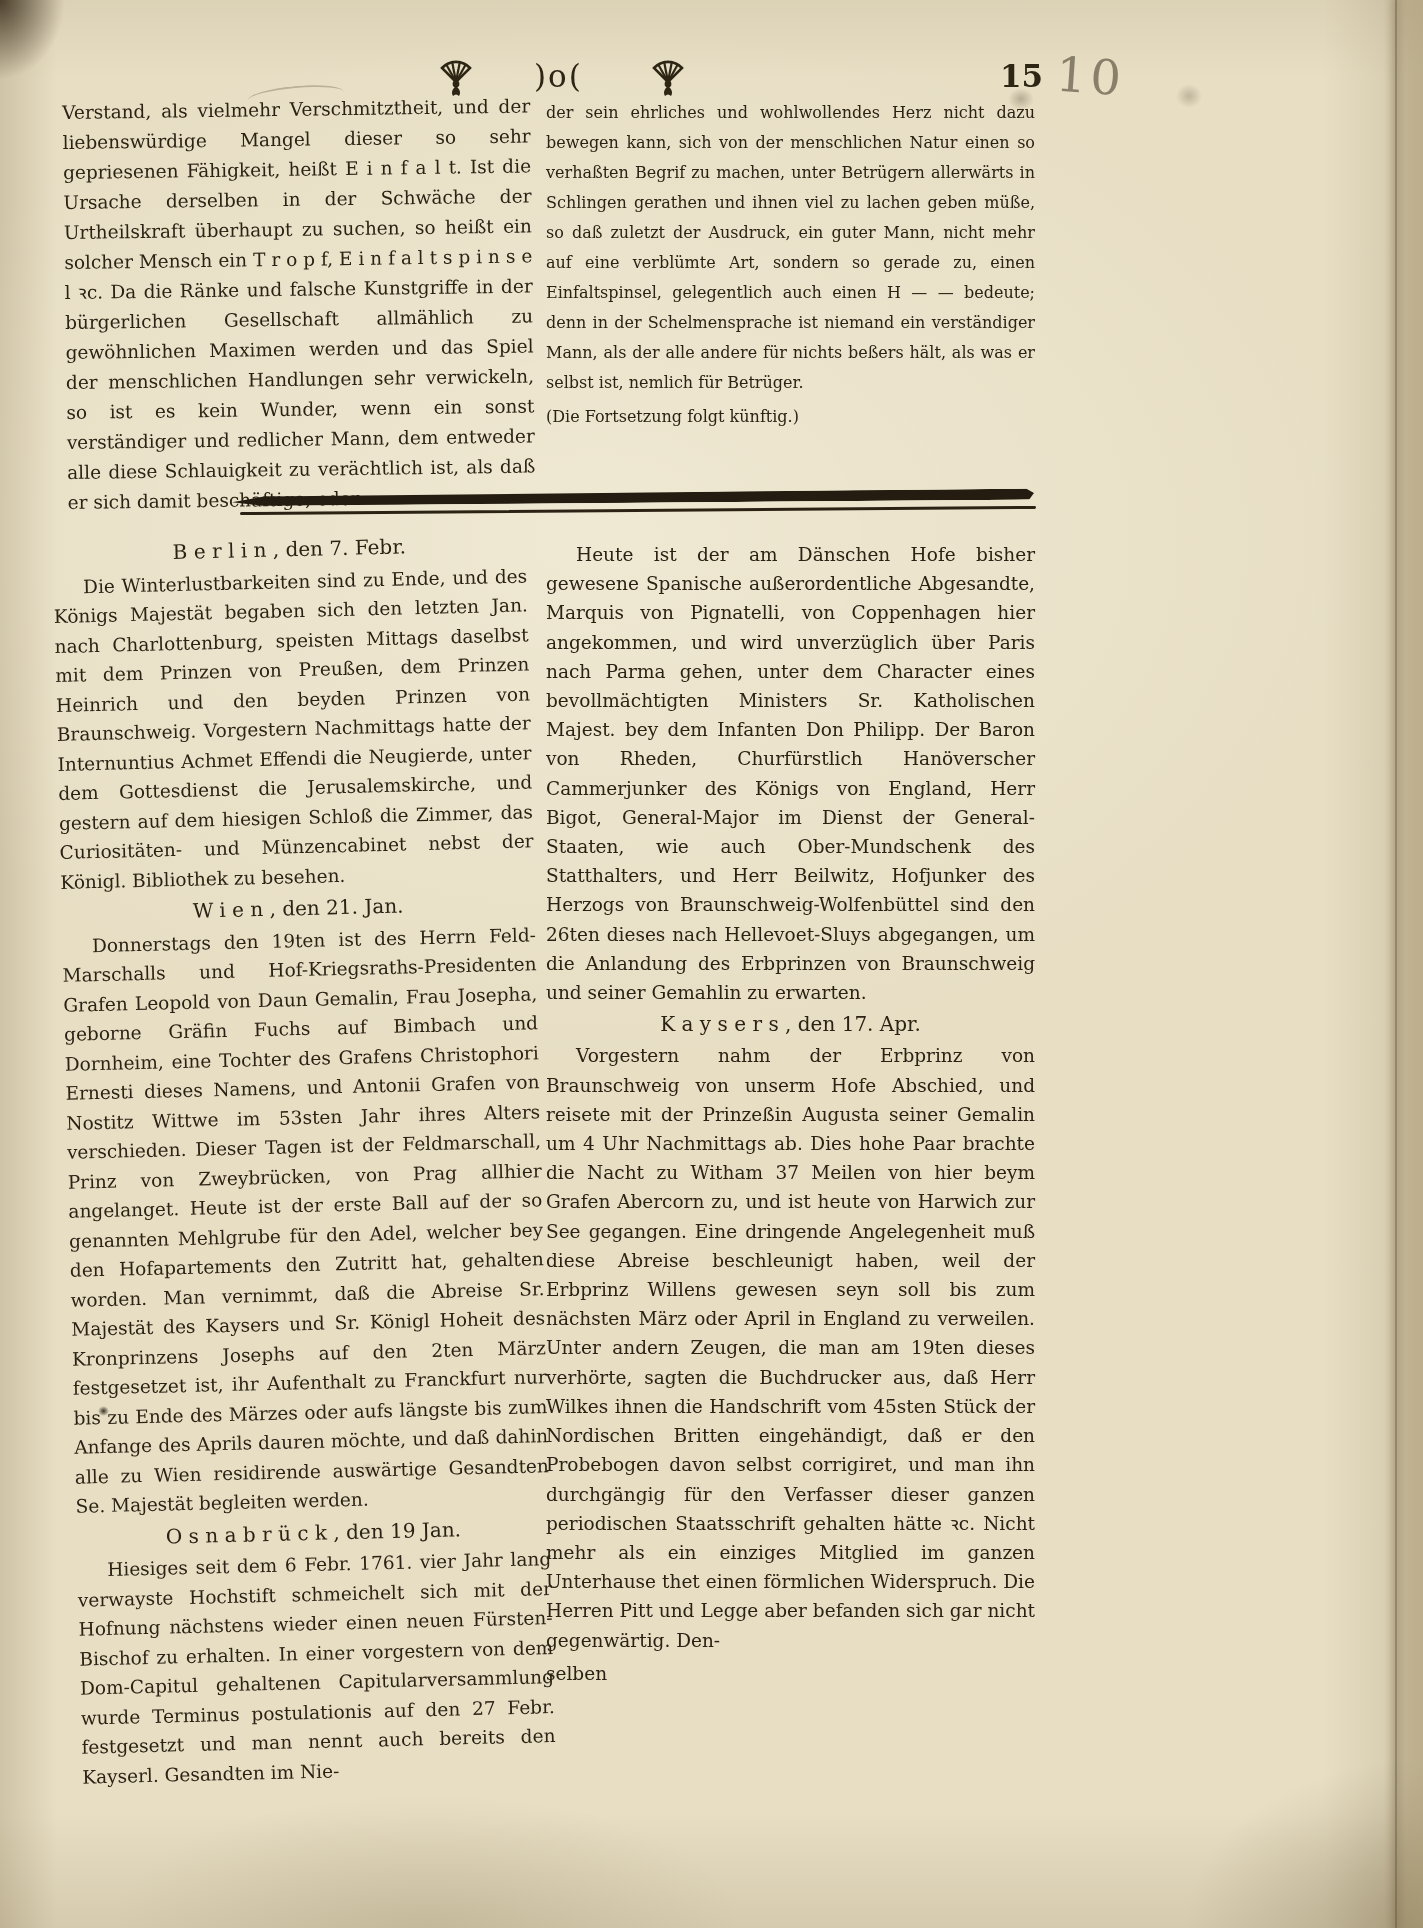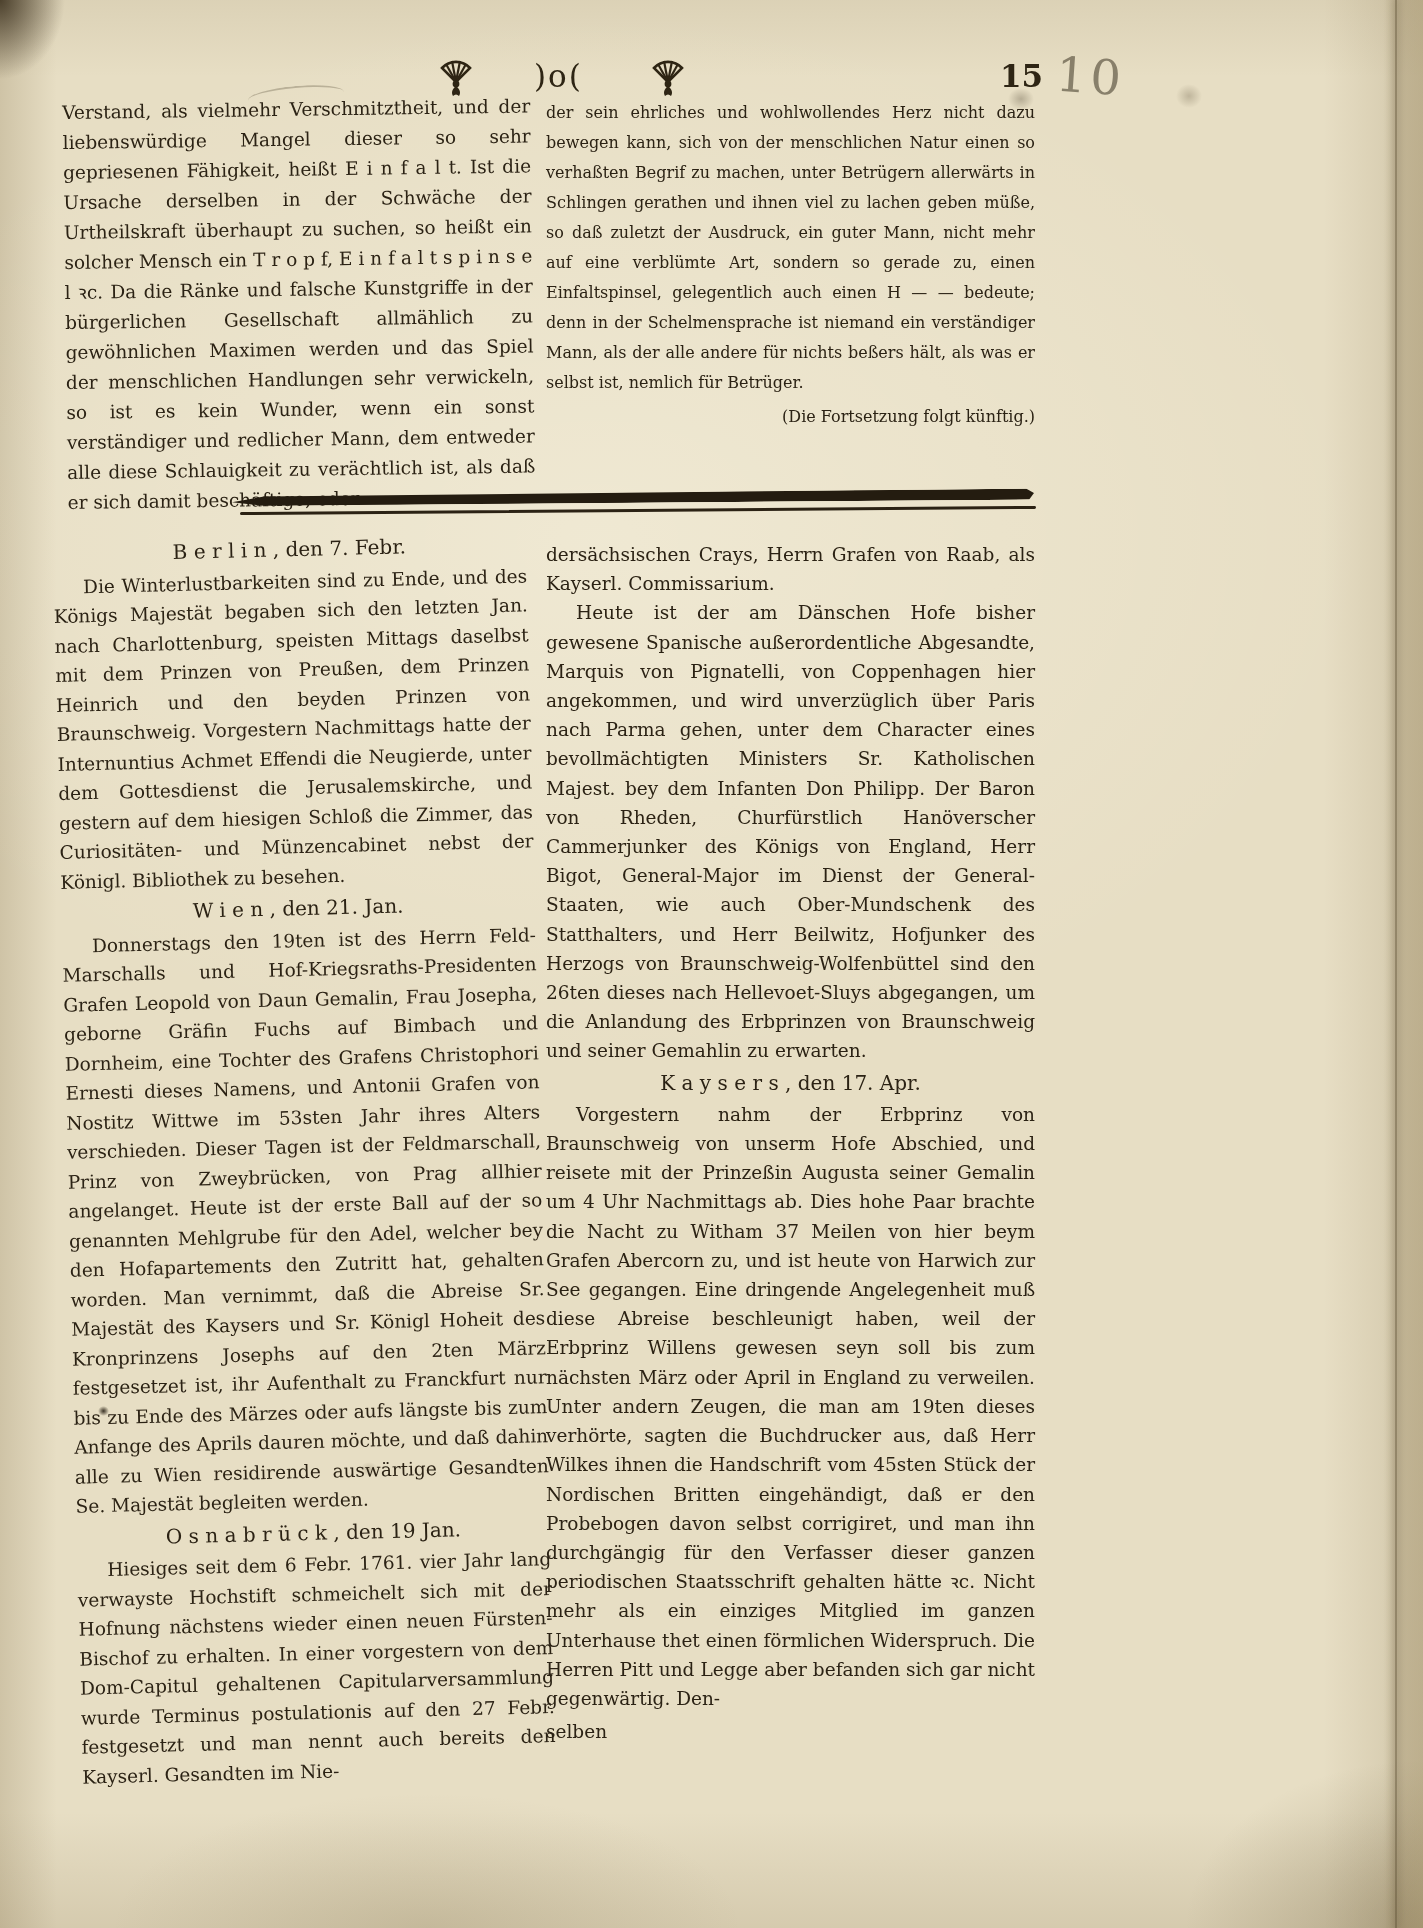--- a/index.html
+++ b/index.html
@@ -66,21 +66,21 @@
   p{margin:0;text-align:justify;}
   .col-left-top{
     position:absolute;left:62px;top:98px;width:468px;
     font-size:18.5px;line-height:30px;
     transform:rotate(-0.8deg);transform-origin:0 0;
   }
   .col-right-top{
     position:absolute;left:546px;top:98px;width:489px;
     font-size:16px;line-height:30px;
   }
-  .footer-note{text-align:right;text-indent:0;margin-top:4px;}
+  .footer-note{text-align:left;text-indent:0;margin-top:4px;}
 
   .rule-thick{
     position:absolute;left:232px;top:492px;width:802px;height:11px;
     background:#241c10;
     transform:rotate(-0.5deg);
     clip-path:polygon(0% 62%, 4% 12%, 99% 0%, 100% 40%, 99.4% 100%, 4% 96%);
   }
   .rule-thin{
     position:absolute;left:240px;top:509px;width:796px;height:3px;
     background:#2b2214;border-radius:2px;
@@ -160,21 +160,20 @@
     <p class="body-ind">Die Winterlustbarkeiten sind zu Ende, und des Königs Majestät begaben sich den letzten Jan. nach Charlottenburg, speisten Mittags daselbst mit dem Prinzen von Preußen, dem Prinzen Heinrich und den beyden Prinzen von Braunschweig.  Vorgestern Nachmittags hatte der Internuntius Achmet Effendi die Neugierde, unter dem Gottesdienst die Jerusalemskirche, und gestern auf dem hiesigen Schloß die Zimmer, das Curiositäten- und Münzencabinet nebst der Königl. Bibliothek zu besehen.</p>
 
     <h3 class="dateline"><span class="city">Wien</span><span>, den 21. Jan.</span></h3>
     <p class="body-ind">Donnerstags den 19ten ist des Herrn Feld-Marschalls und Hof-Kriegsraths-Presidenten Grafen Leopold von Daun Gemalin, Frau Josepha, geborne Gräfin Fuchs auf Bimbach und Dornheim, eine Tochter des Grafens Christophori Ernesti dieses Namens, und Antonii Grafen von Nostitz Wittwe im 53sten Jahr ihres Alters verschieden.  Dieser Tagen ist der Feldmarschall, Prinz von Zweybrücken, von Prag allhier angelanget.  Heute ist der erste Ball auf der so genannten Mehlgrube für den Adel, welcher bey den Hofapartements den Zutritt hat, gehalten worden.  Man vernimmt, daß die Abreise Sr. Majestät des Kaysers und Sr. Königl Hoheit des Kronprinzens Josephs auf den 2ten März festgesetzet ist, ihr Aufenthalt zu Franckfurt nur bis zu Ende des Märzes oder aufs längste bis zum Anfange des Aprils dauren möchte, und daß dahin alle zu Wien residirende auswärtige Gesandten Se. Majestät begleiten werden.</p>
 
     <h3 class="dateline"><span class="city">Osnabrück</span><span>, den 19 Jan.</span></h3>
     <p class="body-ind">Hiesiges seit dem 6 Febr. 1761. vier Jahr lang verwayste Hochstift schmeichelt sich mit der Hofnung nächstens wieder einen neuen Fürsten-Bischof zu erhalten.  In einer vorgestern von dem Dom-Capitul gehaltenen Capitularversammlung wurde Terminus postulationis auf den 27 Febr. festgesetzt und man nennt auch bereits den Kayserl. Gesandten im Nie-</p>
   </div>
 
   <div class="col-right-bottom">
-    <p class="no-indent">dersächsischen Crays, Herrn Grafen von Raab, als Kayserl. Commissarium.</p>
 
     <p class="body-ind">Heute ist der am Dänschen Hofe bisher gewesene Spanische außerordentliche Abgesandte, Marquis von Pignatelli, von Coppenhagen hier angekommen, und wird unverzüglich über Paris nach Parma gehen, unter dem Character eines bevollmächtigten Ministers Sr. Katholischen Majest. bey dem Infanten Don Philipp.  Der Baron von Rheden, Churfürstlich Hanöverscher Cammerjunker des Königs von England, Herr Bigot, General-Major im Dienst der General-Staaten, wie auch Ober-Mundschenk des Statthalters, und Herr Beilwitz, Hofjunker des Herzogs von Braunschweig-Wolfenbüttel sind den 26ten dieses nach Hellevoet-Sluys abgegangen, um die Anlandung des Erbprinzen von Braunschweig und seiner Gemahlin zu erwarten.</p>
 
     <h3 class="dateline"><span class="city">Kaysers</span><span>, den 17. Apr.</span></h3>
     <p class="body-ind">Vorgestern nahm der Erbprinz von Braunschweig von unserm Hofe Abschied, und reisete mit der Prinzeßin Augusta seiner Gemalin um 4 Uhr Nachmittags ab.  Dies hohe Paar brachte die Nacht zu Witham 37 Meilen von hier beym Grafen Abercorn zu, und ist heute von Harwich zur See gegangen.  Eine dringende Angelegenheit muß diese Abreise beschleunigt haben, weil der Erbprinz Willens gewesen seyn soll bis zum nächsten März oder April in England zu verweilen.  Unter andern Zeugen, die man am 19ten dieses verhörte, sagten die Buchdrucker aus, daß Herr Wilkes ihnen die Handschrift vom 45sten Stück der Nordischen Britten eingehändigt, daß er den Probebogen davon selbst corrigiret, und man ihn durchgängig für den Verfasser dieser ganzen periodischen Staatsschrift gehalten hätte ꝛc.  Nicht mehr als ein einziges Mitglied im ganzen Unterhause thet einen förmlichen Widerspruch.  Die Herren Pitt und Legge aber befanden sich gar nicht gegenwärtig.  Den-</p>
 
     <div class="catchword">selben</div>
   </div>
 
 </div>

